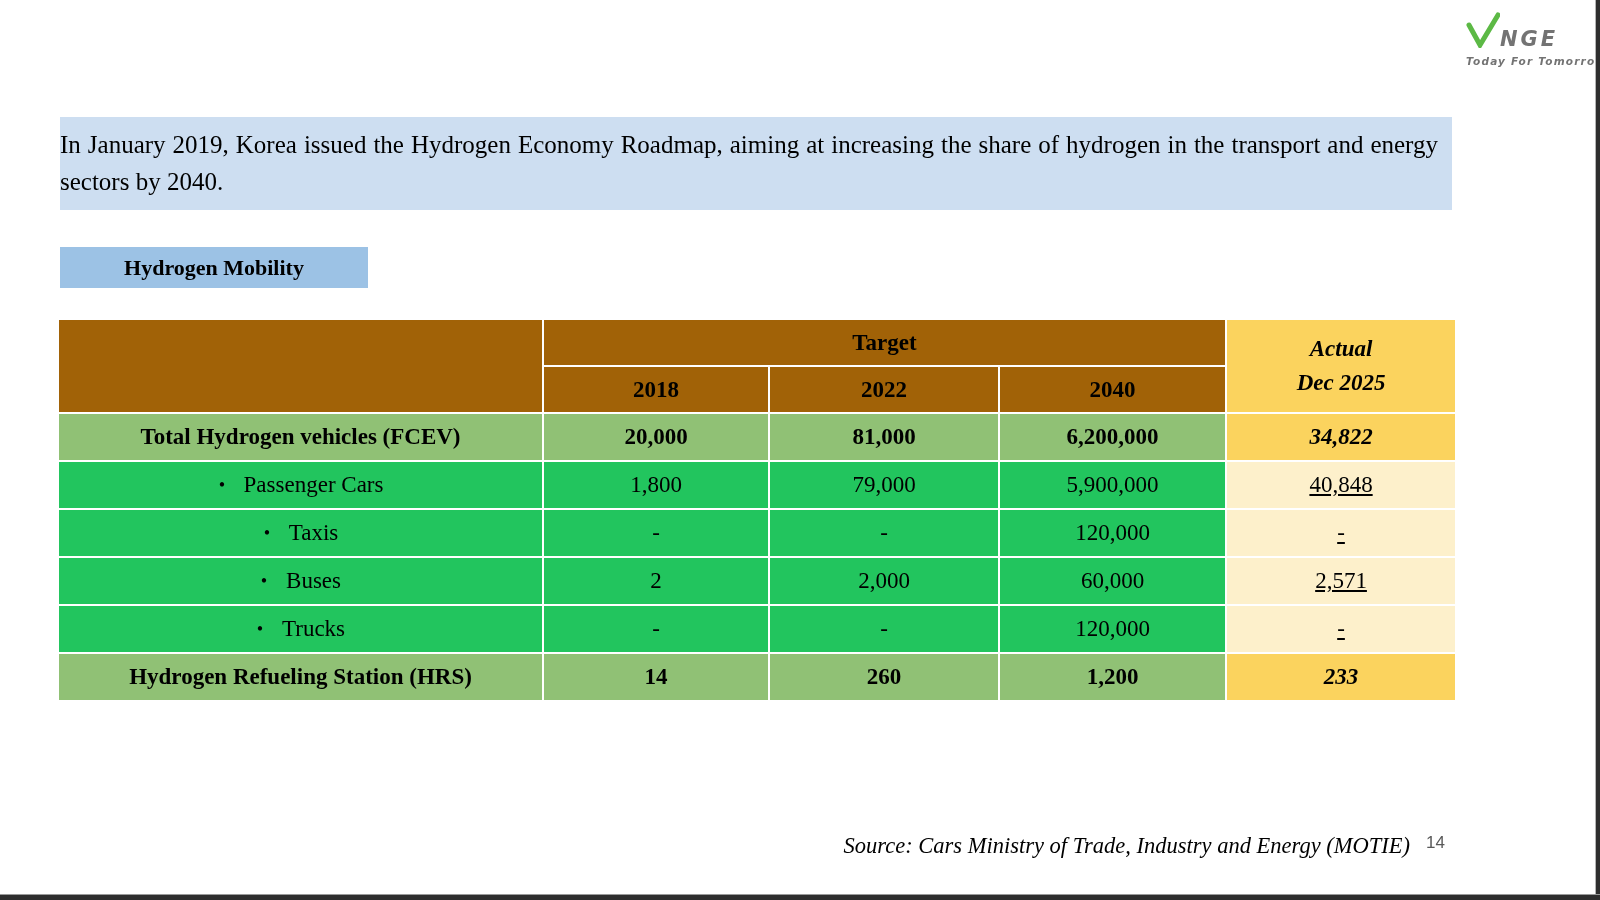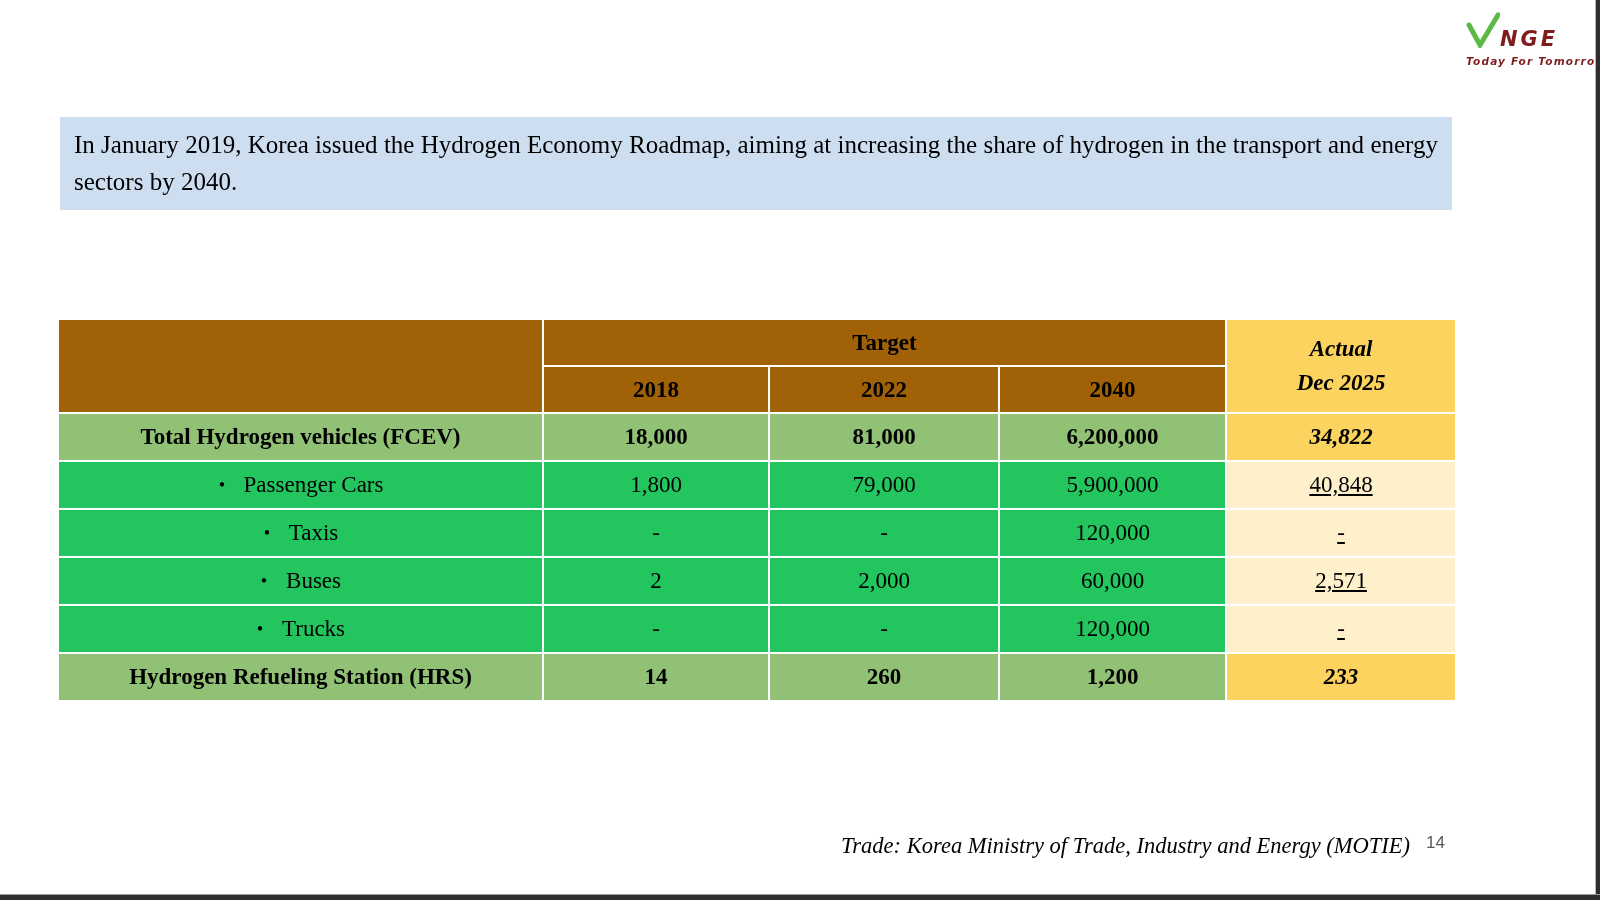--- a/index.html
+++ b/index.html
@@ -18,35 +18,35 @@
 
   
   .title-box {
     position:absolute; left:63px; top:40px; width:558px; height:46px;
     background:#FCD37F; border:2px solid #ECA33C;
     display:flex; align-items:center; justify-content:center;
     font-weight:bold; font-size:24px;
   }
 
   
-  .logo { position:absolute; left:1466px; top:12px; width:132px; color:#7f1d1d; }
+  .logo { position:absolute; left:1466px; top:12px; width:132px; color:#737373; }
   .logo-row { display:flex; align-items:flex-end; }
   .logo-rest {
     font-family:"DejaVu Sans", sans-serif; font-style:italic; font-weight:bold;
     font-size:21px; letter-spacing:3px; line-height:1; padding-bottom:2px;
   }
   .logo-tagline {
     font-family:"DejaVu Sans", sans-serif; font-style:italic; font-weight:bold;
     font-size:10.5px; letter-spacing:1.2px; margin-top:3px; white-space:nowrap;
   }
 
   
   .intro-box {
     position:absolute; left:60px; top:117px; width:1392px; height:93px;
-    background:#CDDEF1; padding:9px 14px 0 14px;
+    background:#CDDEF1; padding:9px 14px 0 0;
     font-size:25px; line-height:37px; text-align:justify;
   }
 
   
   .section-box {
     position:absolute; left:60px; top:247px; width:308px; height:41px;
     background:#9CC2E5;
     display:flex; align-items:center; justify-content:center;
     font-weight:bold; font-size:22px;
   }
@@ -96,20 +96,23 @@
       </span>
       <span class="logo-rest">NGE</span>
     </div>
     <div class="logo-tagline">Today For Tomorrow</div>
   </div>
 
   <div class="intro-box">
     <span>In January 2019, Korea issued the Hydrogen Economy Roadmap, aiming at increasing the share of hydrogen in the transport and energy sectors by 2040.</span>
   </div>
 
+  <div class="section-box">
+    <span>Hydrogen Mobility</span>
+  </div>
 
   <table class="mobility-table">
     <colgroup>
       <col style="width:485px">
         <col style="width:226px">
         <col style="width:230px">
         <col style="width:227px">
         <col style="width:230px">
     </colgroup>
     <tbody>
@@ -122,21 +125,21 @@
         </td>
       </tr>
       <tr class="hrow">
         <td class="c-blue">2018</td>
         <td class="c-blue">2022</td>
         <td class="c-blue">2040</td>
       </tr>
 
       <tr class="brow">
         <td class="c-green">Total Hydrogen vehicles (FCEV)</td>
-        <td class="c-green">18,000</td>
+        <td class="c-green">20,000</td>
         <td class="c-green">81,000</td>
         <td class="c-green">6,200,000</td>
         <td class="c-gold">34,822</td>
       </tr>
 
       <tr class="brow">
         <td class="c-lgreen"><span class="bullet">•</span><span>Passenger Cars</span></td>
         <td class="c-lgreen">1,800</td>
         <td class="c-lgreen">79,000</td>
         <td class="c-lgreen">5,900,000</td>
@@ -170,18 +173,18 @@
       <tr class="brow">
         <td class="c-green">Hydrogen Refueling Station (HRS)</td>
         <td class="c-green">14</td>
         <td class="c-green">260</td>
         <td class="c-green">1,200</td>
         <td class="c-gold">233</td>
       </tr>
     </tbody>
   </table>
 
-  <div class="source-line">Trade: Korea Ministry of Trade, Industry and Energy (MOTIE)</div>
+  <div class="source-line">Source: Cars Ministry of Trade, Industry and Energy (MOTIE)</div>
   <div class="page-number">14</div>
 
   <div class="edge-right"></div>
   <div class="edge-bottom"></div>
 </div>
 
 </body></html>

